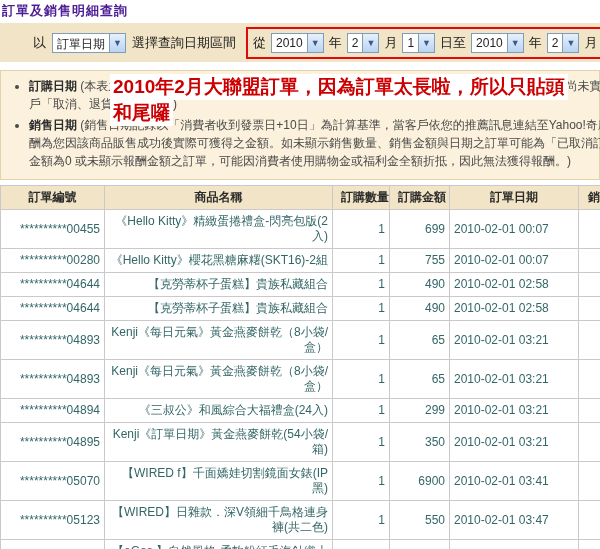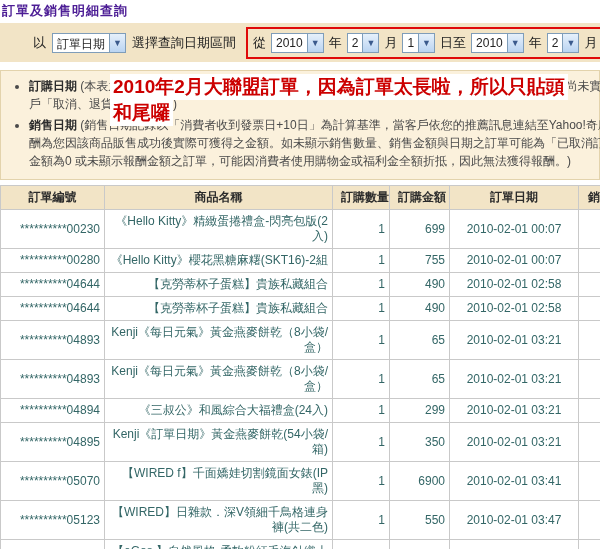--- a/index.html
+++ b/index.html
@@ -68,21 +68,21 @@
   col.c-id      { width:104px; }
   col.c-prod    { width:228px; }
   col.c-qty     { width:57px;  }
   col.c-amt     { width:60px;  }
   col.c-date    { width:129px; }
   col.c-sales   { width:67px;  }
   td.c-id   { text-align:right; padding-right:5px; white-space:nowrap; }
   td.c-prod { text-align:right; padding-left:8px; }
   td.c-qty  { text-align:right; padding-right:16px; }
   td.c-amt  { text-align:right; padding-right:10px; }
-  td.c-date { text-align:center; padding-right:8px; white-space:nowrap; }
+  td.c-date { text-align:left; padding-right:8px; white-space:nowrap; }
   th.h-date { text-align:right; padding-right:8px; }
   th.h-sales{ text-align:left; padding-left:6px; }
 </style>
 </head>
 <body>
 
 <div class="page">
 
   <div class="page-title">訂單及銷售明細查詢</div>
 
@@ -161,21 +161,21 @@
           <th>訂單編號</th>
           <th>商品名稱</th>
           <th>訂購數量</th>
           <th>訂購金額</th>
           <th class="h-date">訂單日期</th>
           <th class="h-sales">銷售數量</th>
         </tr>
       </thead>
     <tbody>
         <tr>
-          <td class="c-id">**********00230</td>
+          <td class="c-id">**********00455</td>
           <td class="c-prod">《Hello Kitty》精緻蛋捲禮盒-閃亮包版(2入)</td>
           <td class="c-qty">1</td>
           <td class="c-amt">699</td>
           <td class="c-date">2010-02-01 00:07</td>
           <td class="c-sales"></td>
         </tr>
         <tr>
           <td class="c-id">**********00280</td>
           <td class="c-prod">《Hello Kitty》櫻花黑糖麻糬(SKT16)-2組</td>
           <td class="c-qty">1</td>

